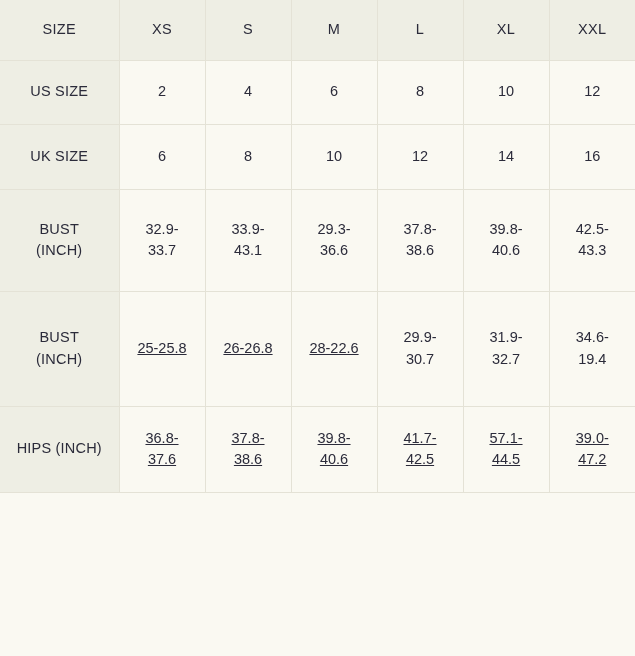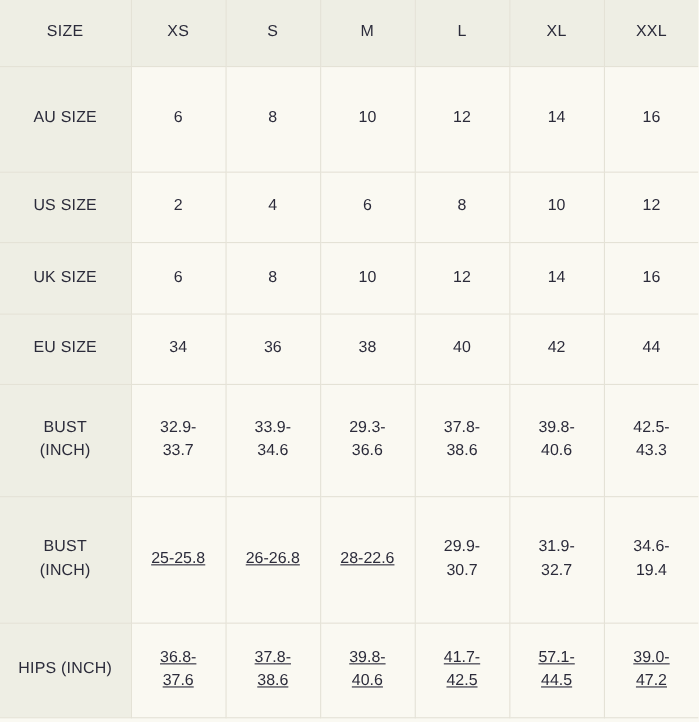--- a/index.html
+++ b/index.html
@@ -120,124 +120,78 @@
       <th class="cell-label">XS</th>
       <th class="cell-label">S</th>
       <th class="cell-label">M</th>
       <th class="cell-label">L</th>
       <th class="cell-label">XL</th>
       <th class="cell-label">XXL</th>
     </tr>
   </thead>
   <tbody id="size-chart-body">
 
-  <tr class="row-au">
-        <td class="cell-label">
-          <span class="val-line">AU SIZE</span>
+      <tr class="row-us">
+        <td class="cell-label">
+          <span class="val-line">US SIZE</span>
+        </td>
+        <td class="cell-data">
+          <span class="val-line">2</span>
+        </td>
+        <td class="cell-data">
+          <span class="val-line">4</span>
         </td>
         <td class="cell-data">
           <span class="val-line">6</span>
         </td>
         <td class="cell-data">
           <span class="val-line">8</span>
         </td>
         <td class="cell-data">
           <span class="val-line">10</span>
         </td>
         <td class="cell-data">
           <span class="val-line">12</span>
         </td>
+      </tr>
+      <tr class="row-uk">
+        <td class="cell-label">
+          <span class="val-line">UK SIZE</span>
+        </td>
+        <td class="cell-data">
+          <span class="val-line">6</span>
+        </td>
+        <td class="cell-data">
+          <span class="val-line">8</span>
+        </td>
+        <td class="cell-data">
+          <span class="val-line">10</span>
+        </td>
+        <td class="cell-data">
+          <span class="val-line">12</span>
+        </td>
         <td class="cell-data">
           <span class="val-line">14</span>
         </td>
         <td class="cell-data">
           <span class="val-line">16</span>
-        </td>
-      </tr>
-      <tr class="row-us">
-        <td class="cell-label">
-          <span class="val-line">US SIZE</span>
-        </td>
-        <td class="cell-data">
-          <span class="val-line">2</span>
-        </td>
-        <td class="cell-data">
-          <span class="val-line">4</span>
-        </td>
-        <td class="cell-data">
-          <span class="val-line">6</span>
-        </td>
-        <td class="cell-data">
-          <span class="val-line">8</span>
-        </td>
-        <td class="cell-data">
-          <span class="val-line">10</span>
-        </td>
-        <td class="cell-data">
-          <span class="val-line">12</span>
-        </td>
-      </tr>
-      <tr class="row-uk">
-        <td class="cell-label">
-          <span class="val-line">UK SIZE</span>
-        </td>
-        <td class="cell-data">
-          <span class="val-line">6</span>
-        </td>
-        <td class="cell-data">
-          <span class="val-line">8</span>
-        </td>
-        <td class="cell-data">
-          <span class="val-line">10</span>
-        </td>
-        <td class="cell-data">
-          <span class="val-line">12</span>
-        </td>
-        <td class="cell-data">
-          <span class="val-line">14</span>
-        </td>
-        <td class="cell-data">
-          <span class="val-line">16</span>
-        </td>
-      </tr>
-      <tr class="row-eu">
-        <td class="cell-label">
-          <span class="val-line">EU SIZE</span>
-        </td>
-        <td class="cell-data">
-          <span class="val-line">34</span>
-        </td>
-        <td class="cell-data">
-          <span class="val-line">36</span>
-        </td>
-        <td class="cell-data">
-          <span class="val-line">38</span>
-        </td>
-        <td class="cell-data">
-          <span class="val-line">40</span>
-        </td>
-        <td class="cell-data">
-          <span class="val-line">42</span>
-        </td>
-        <td class="cell-data">
-          <span class="val-line">44</span>
         </td>
       </tr>
       <tr class="row-bust">
         <td class="cell-label">
           <span class="val-line">BUST</span>
           <span class="val-line">(INCH)</span>
         </td>
         <td class="cell-data">
           <span class="val-line">32.9-</span>
           <span class="val-line">33.7</span>
         </td>
         <td class="cell-data">
           <span class="val-line">33.9-</span>
-          <span class="val-line">34.6</span>
+          <span class="val-line">43.1</span>
         </td>
         <td class="cell-data">
           <span class="val-line">29.3-</span>
           <span class="val-line">36.6</span>
         </td>
         <td class="cell-data">
           <span class="val-line">37.8-</span>
           <span class="val-line">38.6</span>
         </td>
         <td class="cell-data">

